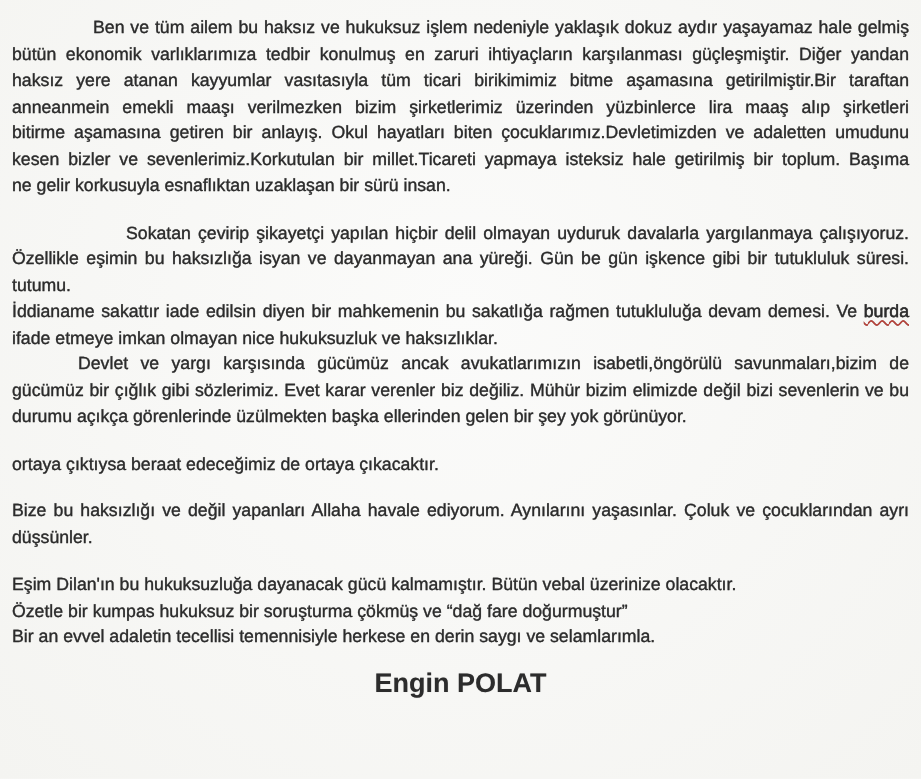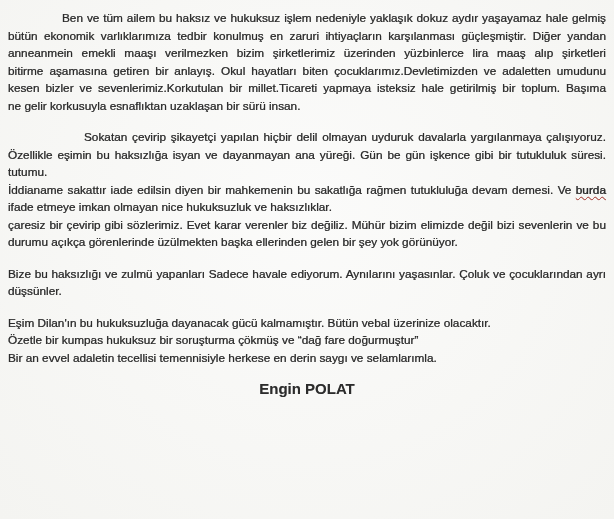--- a/index.html
+++ b/index.html
@@ -41,55 +41,58 @@
   .misspell {
     text-decoration: underline;
     text-decoration-style: wavy;
     text-decoration-color: var(--squiggle, #b6423a);
     text-decoration-thickness: 1px;
     text-underline-offset: 2px;
   }
   .signature {
     margin-top: 13px;
     text-align: center;
-    font-size: 15px;
+    font-size: 18px;
     line-height: 17.5px;
     font-weight: bold;
     color: var(--text, #2c2c2c);
     text-shadow: 0 0 0.5px rgba(40,40,40,0.35);
   }
 </style>
 </head>
 <body>
 
 <div class="page">
   <div>
       <div class="paragraph">
         <div class="line just" style="text-indent: 54px;">Ben ve tüm ailem bu haksız ve hukuksuz işlem nedeniyle yaklaşık dokuz aydır yaşayamaz hale gelmiş</div>
         <div class="line just">bütün ekonomik varlıklarımıza tedbir konulmuş en zaruri ihtiyaçların karşılanması güçleşmiştir. Diğer yandan</div>
+        <div class="line just">haksız yere atanan kayyumlar vasıtasıyla tüm ticari birikimimiz bitme aşamasına getirilmiştir.Bir taraftan</div>
         <div class="line just">anneanmein emekli maaşı verilmezken bizim şirketlerimiz üzerinden yüzbinlerce lira maaş alıp şirketleri</div>
         <div class="line just">bitirme aşamasına getiren bir anlayış. Okul hayatları biten çocuklarımız.Devletimizden ve adaletten umudunu</div>
         <div class="line just">kesen bizler ve sevenlerimiz.Korkutulan bir millet.Ticareti yapmaya isteksiz hale getirilmiş bir toplum. Başıma</div>
         <div class="line">ne gelir korkusuyla esnaflıktan uzaklaşan bir sürü insan.</div>
       </div>
       <div class="paragraph gap">
         <div class="line just" style="text-indent: 76px;">Sokatan çevirip şikayetçi yapılan hiçbir delil olmayan uyduruk davalarla yargılanmaya çalışıyoruz.</div>
         <div class="line just">Özellikle eşimin bu haksızlığa isyan ve dayanmayan ana yüreği. Gün be gün işkence gibi bir tutukluluk süresi.</div>
         <div class="line">tutumu.</div>
         <div class="line just">İddianame sakattır iade edilsin diyen bir mahkemenin bu sakatlığa rağmen tutukluluğa devam demesi. Ve <span class="misspell">burda</span></div>
         <div class="line">ifade etmeye imkan olmayan nice hukuksuzluk ve haksızlıklar.</div>
       </div>
       <div class="paragraph">
-        <div class="line just">çaresiz bir çevirip gibi sözlerimiz. Evet karar verenler biz değiliz. Mühür bizim elimizde değil bizi sevenlerin ve bu</div>
+        <div class="line just" style="text-indent: 44px;">Devlet ve yargı karşısında gücümüz ancak avukatlarımızın isabetli,öngörülü savunmaları,bizim de</div>
+        <div class="line just">gücümüz bir çığlık gibi sözlerimiz. Evet karar verenler biz değiliz. Mühür bizim elimizde değil bizi sevenlerin ve bu</div>
         <div class="line">durumu açıkça görenlerinde üzülmekten başka ellerinden gelen bir şey yok görünüyor.</div>
       </div>
       <div class="paragraph gap">
+        <div class="line">ortaya çıktıysa beraat edeceğimiz de ortaya çıkacaktır.</div>
       </div>
       <div class="paragraph gap">
-        <div class="line just">Bize bu haksızlığı ve zulmü yapanları Sadece havale ediyorum. Aynılarını yaşasınlar. Çoluk ve çocuklarından ayrı</div>
+        <div class="line just">Bize bu haksızlığı ve değil yapanları Allaha havale ediyorum. Aynılarını yaşasınlar. Çoluk ve çocuklarından ayrı</div>
         <div class="line">düşsünler.</div>
       </div>
       <div class="paragraph gap">
         <div class="line">Eşim Dilan'ın bu hukuksuzluğa dayanacak gücü kalmamıştır. Bütün vebal üzerinize olacaktır.</div>
       </div>
       <div class="paragraph">
         <div class="line">Özetle bir kumpas hukuksuz bir soruşturma çökmüş ve “dağ fare doğurmuştur”</div>
       </div>
       <div class="paragraph">
         <div class="line">Bir an evvel adaletin tecellisi temennisiyle herkese en derin saygı ve selamlarımla.</div>

